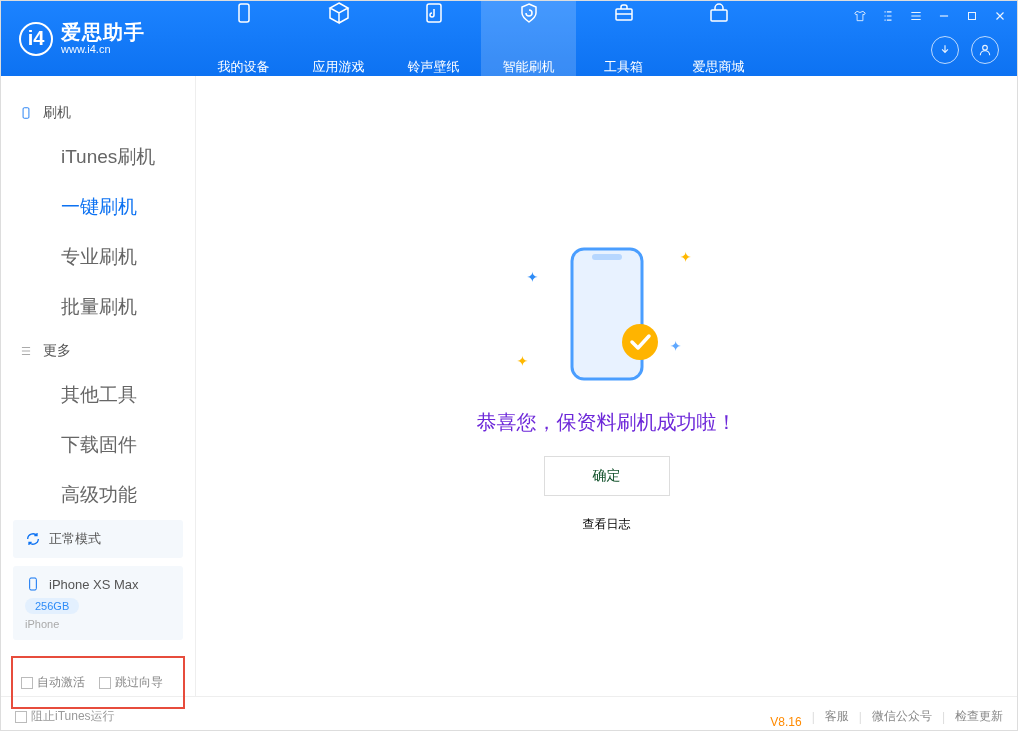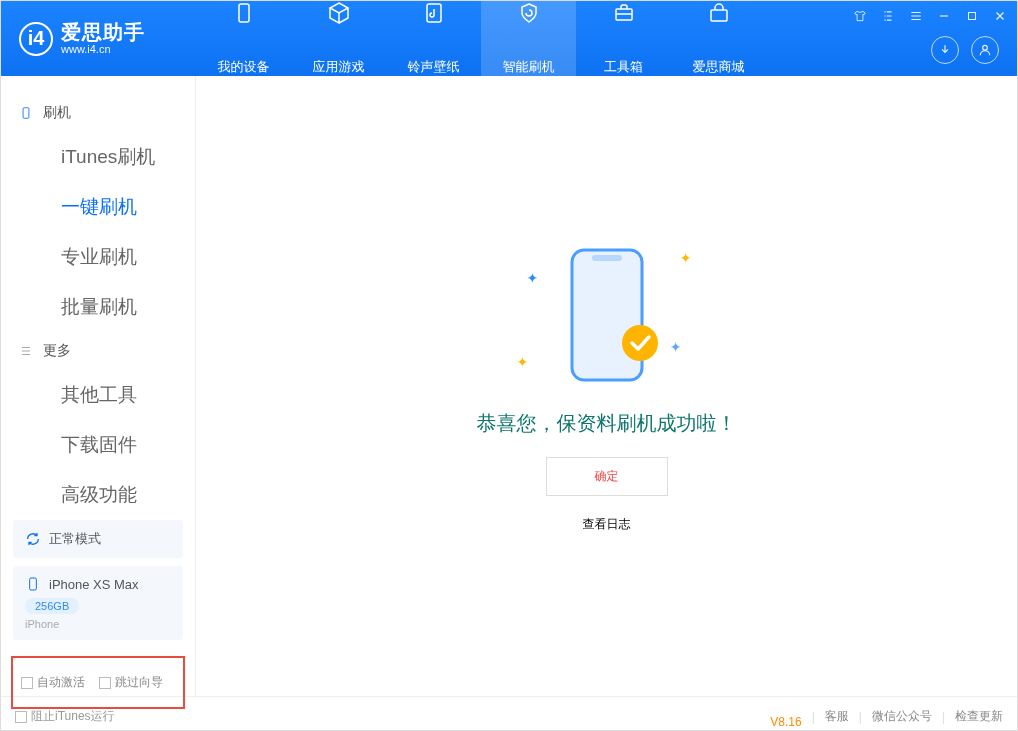--- a/index.html
+++ b/index.html
@@ -41,22 +41,22 @@
 .chk-box { width:12px; height:12px; border:1px solid #bbb; }
 
 .footer { height: 40px; border-top: 1px solid #eee; display:flex; align-items:center; padding:0 14px; font-size:12px; color:#999; }
 .footer-right { margin-left:auto; display:flex; align-items:center; gap:10px; }
 .footer-link { color:#888; cursor:pointer; }
 .divider { color:#ddd; }
 
 .main { flex:1; display:flex; flex-direction:column; align-items:center; justify-content:center; gap:20px; position:relative; }
 .phone-illus { position:relative; width:200px; height:150px; display:flex; align-items:center; justify-content:center; }
 .sparkle { position:absolute; color:#ffb800; font-size:14px; }
-.success-title { font-size: 20px; color:#0f766e; font-weight:500; }
-.ok-btn { border:1px solid #ddd; background:#fff; padding:10px 48px; font-size:12px; color:#ef4444; cursor:pointer; }
+.success-title { font-size: 20px; color:#6d28d9; font-weight:500; }
+.ok-btn { border:1px solid #ddd; background:#fff; padding:10px 48px; font-size:14px; color:#14532d; cursor:pointer; }
 .log-link { font-size:12px; color:#000000; cursor:pointer; }
 </style>
 </head>
 <body>
 
 <div class="header">
   <div class="logo-area">
     <div class="logo-icon">i4</div>
     <div class="logo-text">
       <span class="logo-title">爱思助手</span>

